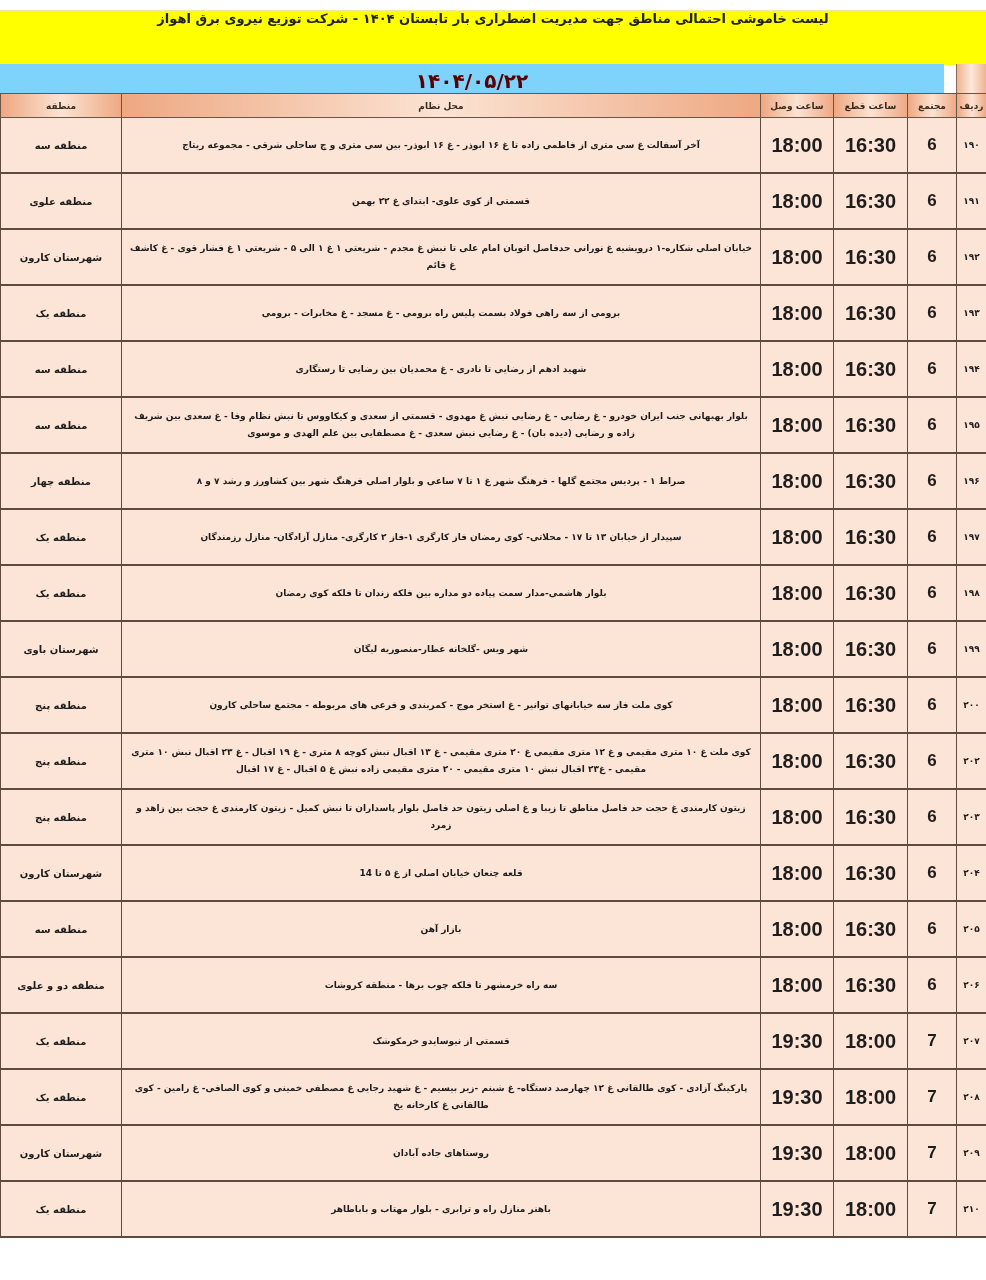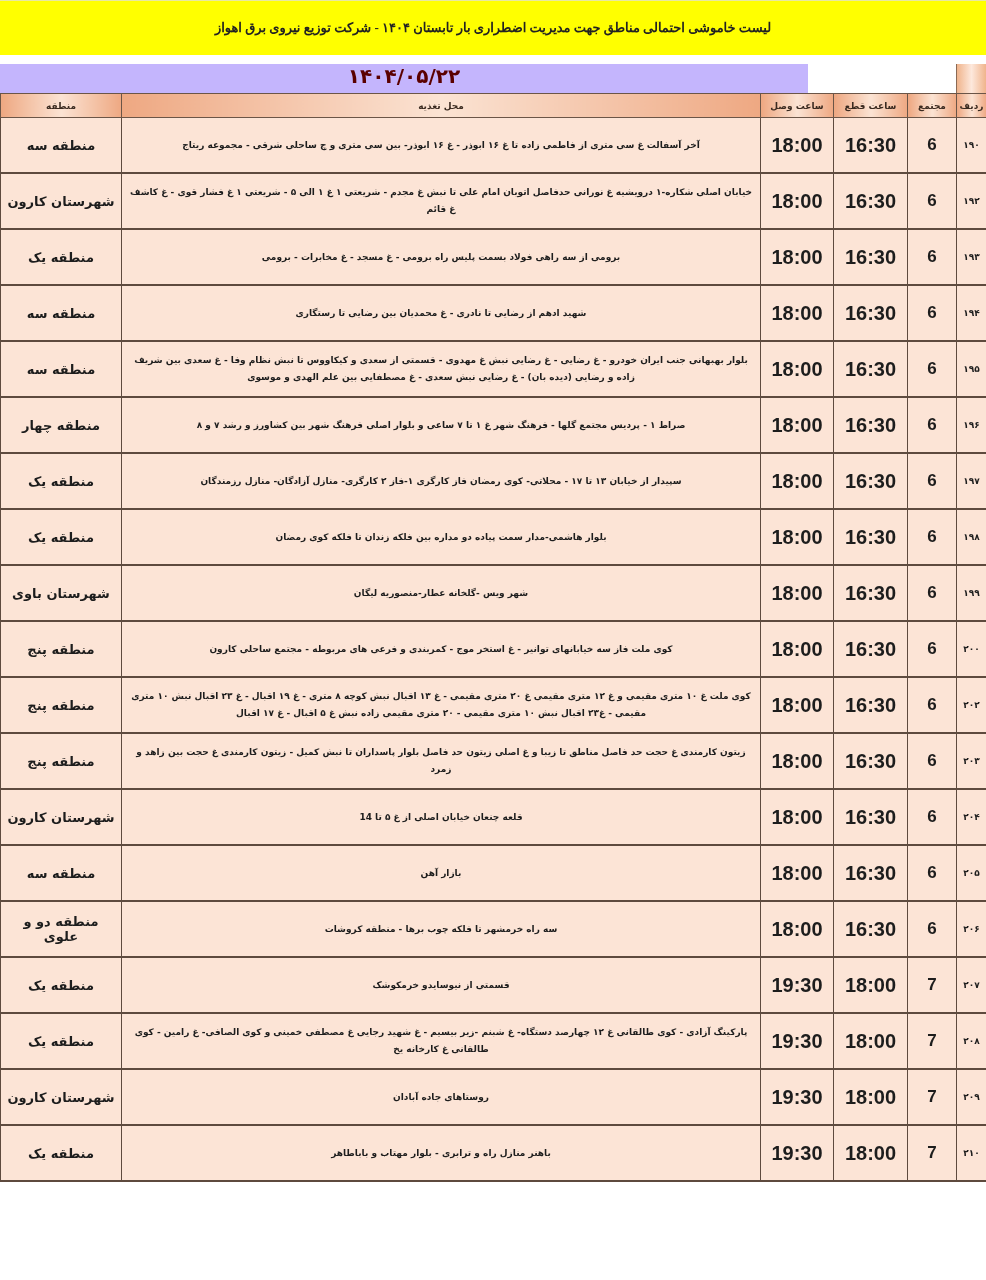--- a/index.html
+++ b/index.html
@@ -1,26 +1,26 @@
 <!DOCTYPE html>
 <html><head>
 <meta charset="utf-8">
 <style>
   html, body { margin:0; padding:0; background:#ffffff; }
   body { width:986px; height:1280px; overflow:hidden; position:relative; font-family:"DejaVu Sans", sans-serif; }
   .top-strip { position:absolute; left:0; top:0; width:986px; height:10px; background:#ffffff; }
-  .title-bar { position:absolute; left:0; top:0; width:986px; height:54px; background:#ffff00; border-top:1px solid #e8e8a0; display:flex; align-items:center; justify-content:center;font-family:Liberation Serif, serif; }
+  .title-bar { position:absolute; left:0; top:10px; width:986px; height:54px; background:#ffff00; border-top:1px solid #e8e8a0; display:flex; align-items:flex-start; justify-content:center; }
   .title-text { font-size:13px; font-weight:bold; color:#222; direction:rtl; }
-  .date-bar { position:absolute; left:0; top:64px; width:808px; height:29px; background:#c4b5fd; display:flex; align-items:flex-start; justify-content:center; }
+  .date-bar { position:absolute; left:0; top:64px; width:944px; height:29px; background:#7dd3fc; display:flex; align-items:flex-end; justify-content:center; }
   .date-text { font-size:20px; font-weight:bold; color:#5a0000; font-family:"DejaVu Sans", sans-serif; letter-spacing:1px; }
   .corner-cell { position:absolute; left:956px; top:64px; width:30px; height:29px; background:linear-gradient(90deg,#f0b48c,#fde8dc 50%,#f0b48c); border-left:1px solid #8a6a55; box-sizing:border-box; }
   table.grid { position:absolute; left:0; top:93px; width:986px; border-collapse:collapse; table-layout:fixed; direction:ltr; }
   table.grid th { height:23px; font-size:9px; font-weight:bold; color:#3a2a20; background:linear-gradient(90deg,#eea882 0%,#fbe3d3 50%,#eea882 100%); border:1px solid #6b5547; padding:0; direction:rtl; text-align:center;margin-left:36px; }
   table.grid td { height:54px; background:#fce4d6; border:1px solid #5e4a3e; border-width:1px 1px 2px 1px; text-align:center; vertical-align:middle; padding:0 6px; color:#1d1d1d; }
-  td.region { font-size:13px; font-weight:bold; direction:rtl; }
+  td.region { font-size:10px; font-weight:bold; direction:rtl; }
   td.location { font-size:9px; font-weight:bold; direction:rtl; line-height:17px; }
   td.time { font-size:20px; font-weight:bold; font-family:"Liberation Sans", sans-serif; color:#111; }
   td.block { font-size:17px; font-weight:bold; font-family:"Liberation Sans", sans-serif; color:#111; }
   td.rownum { font-size:9px; font-weight:bold; text-align:left; padding-left:3px; overflow:hidden; white-space:nowrap; }
 </style>
 </head>
 <body>
 
 <div class="top-strip"></div>
 
@@ -38,37 +38,45 @@
     <col style="width:121px">
     <col style="width:639px">
     <col style="width:73px">
     <col style="width:74px">
     <col style="width:49px">
     <col style="width:30px">
   </colgroup>
   <thead>
     <tr>
       <th>منطقه</th>
-      <th>محل تغذیه</th>
+      <th>محل نظام</th>
       <th>ساعت وصل</th>
       <th>ساعت قطع</th>
       <th>مجتمع</th>
       <th>ردیف</th>
     </tr>
   </thead>
   <tbody id="table-body">
       <tr>
         <td class="region">منطقه سه</td>
         <td class="location">آخر آسفالت غ سی متری از فاطمی زاده تا غ ۱۶ ابوذر - غ ۱۶ ابوذر- بین سی متری و چ ساحلی شرقی - مجموعه ریتاج</td>
         <td class="time">18:00</td>
         <td class="time">16:30</td>
         <td class="block">6</td>
         <td class="rownum">۱۹۰</td>
       </tr>
       <tr>
+        <td class="region">منطقه علوی</td>
+        <td class="location">قسمتی از کوی علوی- ابتدای غ ۲۲ بهمن</td>
+        <td class="time">18:00</td>
+        <td class="time">16:30</td>
+        <td class="block">6</td>
+        <td class="rownum">۱۹۱</td>
+      </tr>
+      <tr>
         <td class="region">شهرستان کارون</td>
         <td class="location">خیابان اصلی شکاره-۱ درویشیه غ نورانی حدفاصل اتوبان امام علی تا نبش غ مجدم - شریعتی ۱ غ ۱ الی ۵ - شریعتی ۱ غ فشار قوی - غ کاشف غ قائم</td>
         <td class="time">18:00</td>
         <td class="time">16:30</td>
         <td class="block">6</td>
         <td class="rownum">۱۹۲</td>
       </tr>
       <tr>
         <td class="region">منطقه یک</td>
         <td class="location">برومی از سه راهی فولاد بسمت پلیس راه برومی - غ مسجد - غ مخابرات - برومی</td>

